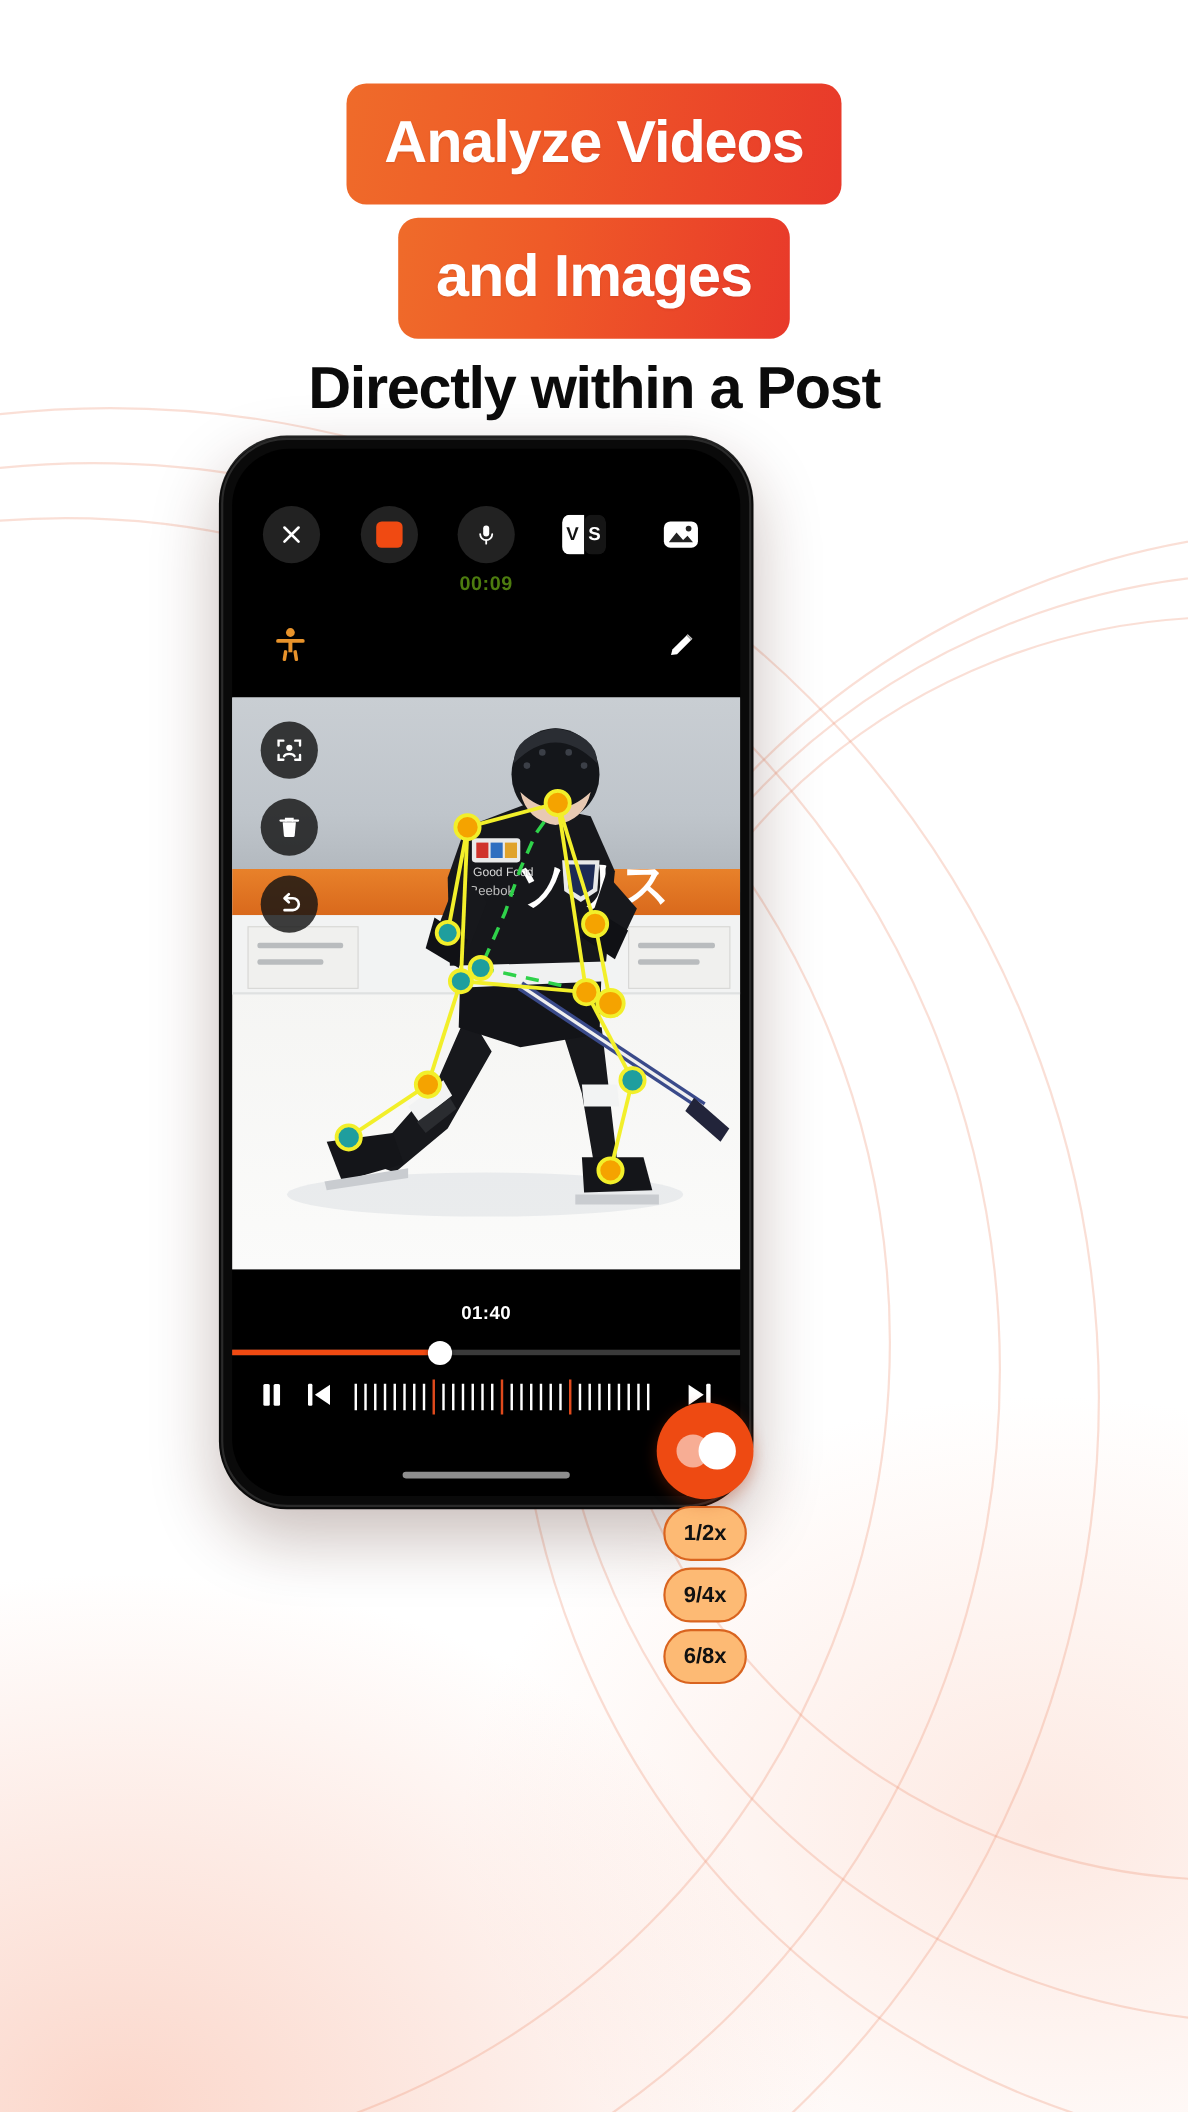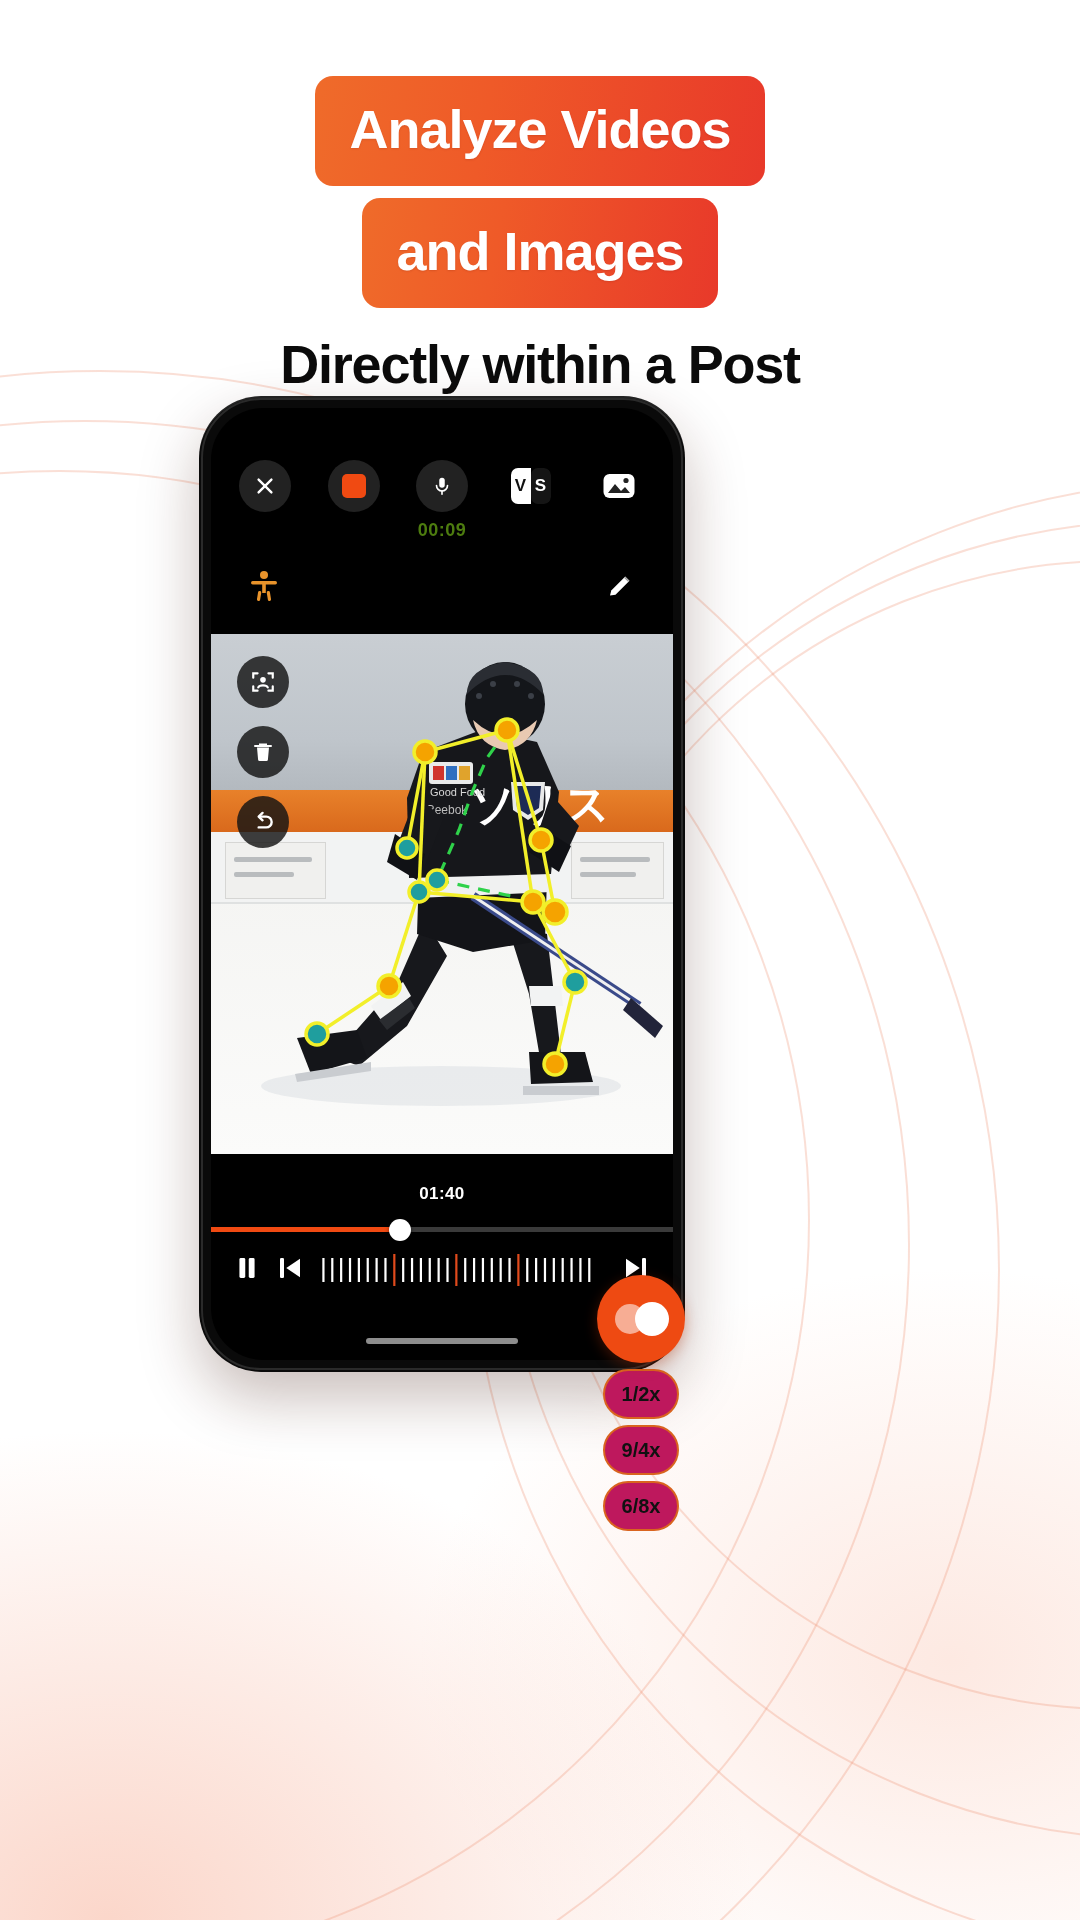--- a/index.html
+++ b/index.html
@@ -43,21 +43,21 @@
     letter-spacing:-1px;
     line-height:1;
     padding:26px 34px 30px 34px;
     border-radius:18px;
     background:linear-gradient(100deg,#ef6b2a 0%,#ef5a28 38%,#e8392a 100%);
     text-shadow:0 1px 2px rgba(120,30,10,.18);
     white-space:nowrap;
   }
   .badge.second { margin-top:12px; }
   .subline {
-    margin-top:25px;
+    margin-top:14px;
     font-size:54px;
     font-weight:bold;
     letter-spacing:-1.2px;
     color:#0b0b0b;
     white-space:nowrap;
   }
 
   
   #phone {
     position:absolute; z-index:4;
@@ -184,21 +184,21 @@
     background:#ee4a12;
     display:flex; align-items:center; justify-content:center;
     box-shadow:0 4px 14px rgba(180,50,10,.35);
     position:relative;
   }
   .speed-main .c1 { width:30px; height:30px; border-radius:50%; background:#ffffff; opacity:.55; position:absolute; left:18px; }
   .speed-main .c2 { width:34px; height:34px; border-radius:50%; background:#ffffff; position:absolute; right:16px; }
   .speed-opt {
     width:76px; height:50px; margin:6px auto 0 auto;
     border:2px solid #d9641f; border-radius:26px;
-    background:#be185d;
+    background:#fdba74;
     display:flex; align-items:center; justify-content:center;
     color:#111; font-size:20px; font-weight:600;
   }
 </style>
 </head>
 <body>
 
 <div id="bg">
   <div class="bg-wash"></div>
   <div class="arc a1"></div>

